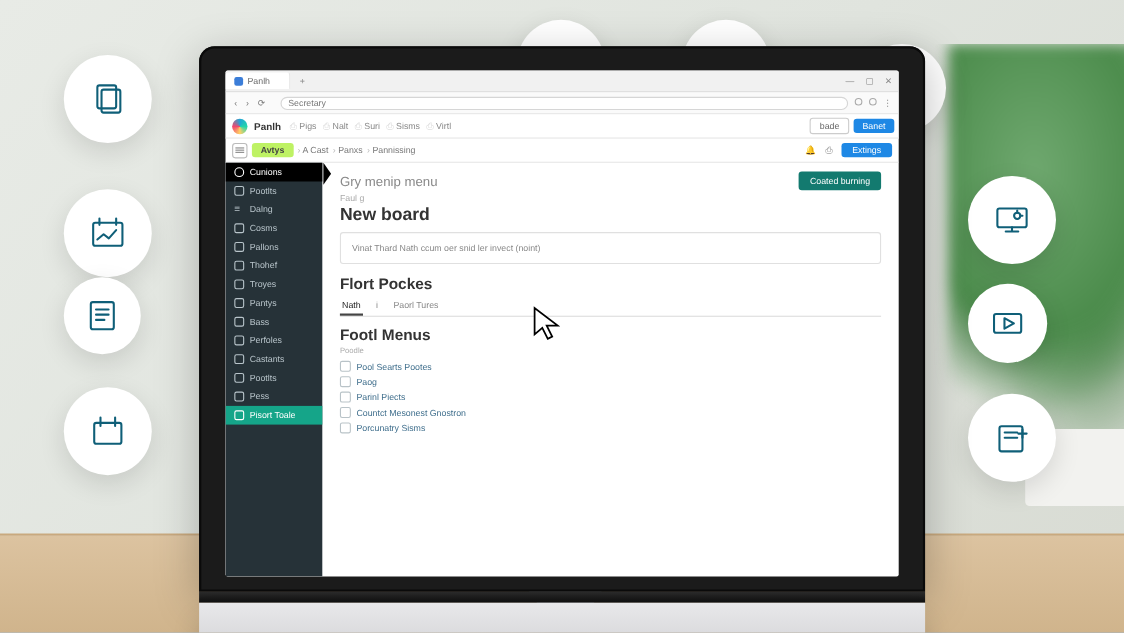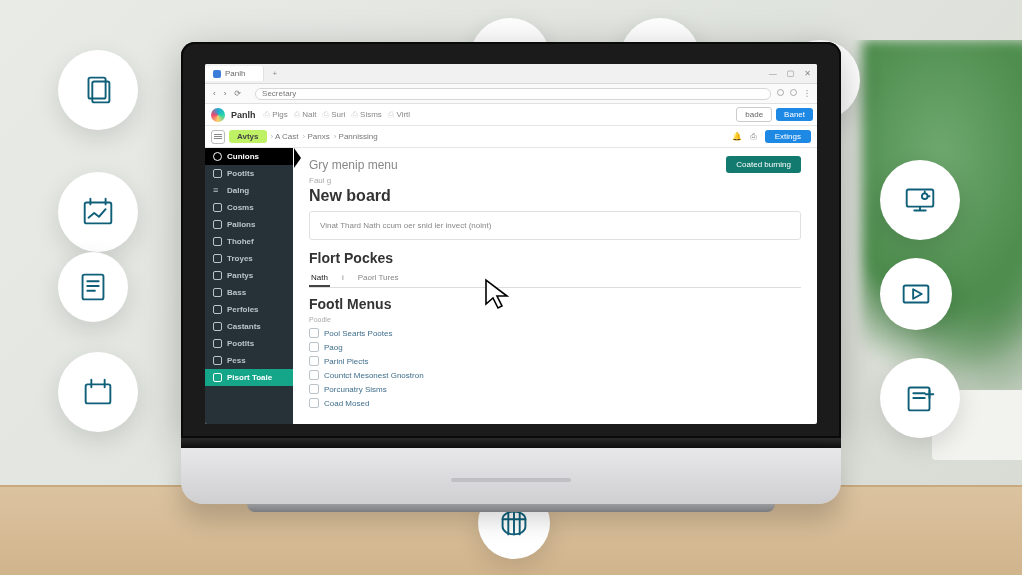--- a/index.html
+++ b/index.html
@@ -17,21 +17,21 @@
 .plant::before { content:""; position:absolute; right:-60px; top:0; width:260px; height:380px;
   background:radial-gradient(ellipse at 30% 30%,#6fa86f 0%,#4c8c4c 40%,transparent 60%),
              radial-gradient(ellipse at 70% 20%,#5e9a5e 0%,transparent 55%),
              radial-gradient(ellipse at 50% 60%,#3d7a3d 0%,transparent 50%);
   filter:blur(6px); }
 .plant .pot { position:absolute; right:10px; bottom:0; width:120px; height:70px; background:#f2f2ef; border-radius:6px 6px 4px 4px; }
 
 
 .laptop { position:absolute; left:50%; top:42px; transform:translateX(-50%); width:660px; }
 .bezel { background:#1b1b1b; border-radius:14px 14px 0 0; padding:22px 24px 14px; box-shadow:0 10px 40px rgba(0,0,0,.25), inset 0 0 0 2px #0a0a0a; }
-.screen { background:#fff; width:100%; height:360px; overflow:hidden; border-radius:2px; position:relative; }
+.screen { background:#fff; width:100%; height:460px; overflow:hidden; border-radius:2px; position:relative; }
 .hinge { height:10px; background:linear-gradient(180deg,#2a2a2a,#0f0f0f); }
 .deck { height:56px; background:linear-gradient(180deg,#e8e8ea,#cfcfd2); border-radius:0 0 22px 22px; position:relative; box-shadow:0 16px 24px rgba(0,0,0,.18); }
 .deck::after { content:""; position:absolute; left:50%; top:30px; transform:translateX(-50%); width:120px; height:4px; background:#bfc0c3; border-radius:3px; }
 .foot { height:8px; width:80%; margin:0 auto; background:linear-gradient(180deg,#b9babc,#8f9093); border-radius:0 0 10px 10px; }
 
 
 .tabstrip { height:20px; background:#f1f1f1; border-bottom:1px solid #d9d9d9; display:flex; align-items:center; font-size:8px; color:#6b6b6b; }
 .tabstrip .tab { padding:3px 18px 3px 8px; background:#fff; border-right:1px solid #e1e1e1; border-radius:3px 3px 0 0; display:flex; align-items:center; gap:4px; }
 .tabstrip .tab .favicon { width:8px; height:8px; border-radius:2px; background:#3b7dd8; }
 .tabstrip .plus { padding:0 8px; color:#888; }
@@ -56,21 +56,21 @@
 .subbar { height:22px; border-bottom:1px solid #e6e6e6; display:flex; align-items:center; font-size:8px; color:#777; padding:0 6px; gap:4px; }
 .subbar .menu-burger { width:14px; height:14px; border:1px solid #bbb; border-radius:3px; display:flex; flex-direction:column; justify-content:center; align-items:center; gap:1px; }
 .subbar .menu-burger i { width:8px; height:1px; background:#888; display:block; }
 .subbar .chip { background:#bef264; border-radius:3px; padding:2px 8px; font-weight:600; color:#444; }
 .subbar .crumb::before { content:"› "; color:#bbb; }
 .subbar .right { margin-left:auto; display:flex; gap:8px; align-items:center; }
 .subbar .pill { background:#1e88e5; color:#fff; padding:2px 10px; border-radius:3px; font-size:8px; }
 
 
 .app { display:flex; height:calc(100% - 84px); font-size:9px; }
-.sidebar { width:88px; background:#263238; color:#b9c5cb; display:flex; flex-direction:column;font-weight:bold; }
+.sidebar { width:88px; background:#263238; color:#b9c5cb; display:flex; flex-direction:column; }
 .sidebar .item { display:flex; align-items:center; gap:5px; padding:4px 8px; font-size:8px; cursor:pointer; position:relative; }
 .sidebar .item.active { background:#000; color:#fff; }
 .sidebar .item.active::after { content:""; position:absolute; right:-1px; top:0; bottom:0; width:0; border-left:7px solid #000; border-top:10px solid transparent; border-bottom:10px solid transparent; transform:translateX(100%); }
 .sidebar .item .ic { width:9px; height:9px; display:inline-block; }
 .sidebar .item.special { background:#15a589; color:#fff; }
 .ic-circle { border:1px solid currentColor; border-radius:50%; }
 .ic-sq { border:1px solid currentColor; border-radius:2px; }
 .ic-bars::before { content:"≡"; font-size:9px; line-height:9px; }
 
 .main { flex:1; padding:10px 16px; color:#333; position:relative; overflow:hidden; }
@@ -326,21 +326,20 @@
           </div>
 
           <h3>Footl Menus</h3>
           <div class="label-sm">Poodle</div>
           <ul class="checks" id="checks">
               <li>Pool Searts Pootes</li>
               <li>Paog</li>
               <li>Parinl Piects</li>
               <li>Countct Mesonest Gnostron</li>
               <li>Porcunatry Sisms</li>
-              <li>Coad Mosed</li>
             </ul>
 
           <svg class="cursor-arrow" width="30" height="34">
             <path d="M3 2 L3 26 L10 20 L15 30 L19 28 L14 18 L24 18 Z" fill="#fff" stroke="#000" stroke-width="1.6"></path>
           </svg>
         </div>
       </div>
 
     </div>
   </div>

